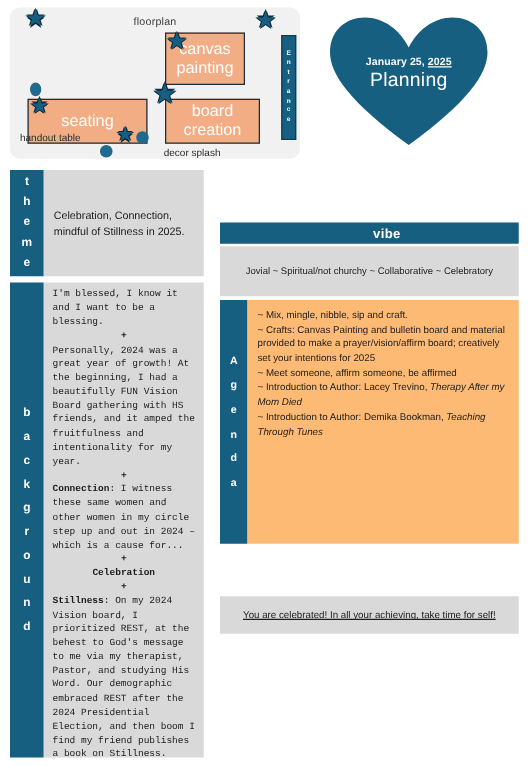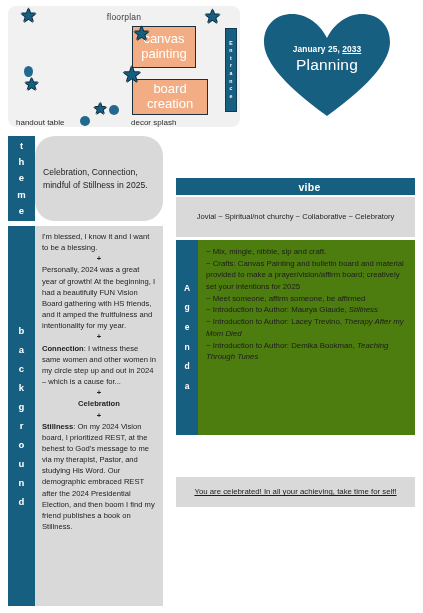--- a/index.html
+++ b/index.html
@@ -69,21 +69,21 @@
     letter-spacing: .2px;
     line-height: 1.45;
   }
 
   .fp-label {
     position: absolute;
     font-size: 8px;
     color: #2b2b2b;
     white-space: nowrap;
   }
-  .lbl-handout { left: 8px;  top: 112px; }
+  .lbl-handout { left: 8px;  top: 100px; }
   .lbl-decor   { left: 123px; top: 112px; }
 
   .star {
     position: absolute;
     color: #175f81;
     line-height: 1;
     text-shadow:
       -1px 0 #0d2c3c, 1px 0 #0d2c3c, 0 -1px #0d2c3c, 0 1px #0d2c3c;
   }
   .dot {
@@ -140,39 +140,39 @@
   .theme-tab { width: 27px; }
   .theme-body {
     flex: 1;
     background: #d9d9d9;
     display: flex;
     align-items: center;
     padding: 0 8px;
     font-size: 8.6px;
     line-height: 1.5;
     color: #1d1d1d;
-    border-radius: 20px;
   }
 
   
   .bg-block {
     position: absolute;
     left: 8px; top: 226px;
     width: 155px; height: 380px;
     display: flex;
   }
   .bg-tab { width: 27px; line-height: 2.0; }
   .bg-body {
     flex: 1;
     background: #d9d9d9;
     padding: 5px 7px 5px 7px;
     font-size: 7.6px;
     line-height: 1.47;
     color: #1d1d1d;
     overflow: hidden;
+    font-family: Liberation Mono, monospace;
   }
   .bg-body p { margin: 0; }
   .bg-sep {
     text-align: center;
     font-weight: bold;
     margin: 1px 0;
   }
   .bg-center { text-align: center; font-weight: bold; }
   .bg-body b { font-weight: bold; }
 
@@ -210,21 +210,21 @@
   
   .agenda-block {
     position: absolute;
     left: 176px; top: 240px;
     width: 239px; height: 195px;
     display: flex;
   }
   .agenda-tab { width: 22px; font-size: 8.5px; line-height: 2.3; }
   .agenda-body {
     flex: 1;
-    background: #4d7c0f;
+    background: #fdba74;
     padding: 6px 8px;
     font-size: 7.8px;
     line-height: 1.5;
     color: #1d1d1d;
   }
   .agenda-body p { margin: 0; }
   .agenda-body i { font-style: italic; }
 
   .takeaway-head { left: 176px; top: 482px; width: 192px; height: 17px; }
   .takeaway-body {
@@ -241,20 +241,21 @@
 </style>
 </head>
 <body>
 
 <div id="page">
 
   <div class="floorplan">
     <div class="floorplan-title">floorplan</div>
 
     <div class="room room-canvas">canvas painting</div>
+    <div class="room room-seating">seating</div>
     <div class="room room-board">board creation</div>
 
     <div class="entrance">
       <span>E</span>
       <span>n</span>
       <span>t</span>
       <span>r</span>
       <span>a</span>
       <span>n</span>
       <span>c</span>
@@ -275,21 +276,21 @@
     <div class="fp-label lbl-handout">handout table</div>
     <div class="fp-label lbl-decor">decor splash</div>
   </div>
 
   <div class="heart-wrap">
     <svg width="130" height="108" viewBox="0 0 130 108" style="position:absolute; left:0; top:0;">
       <path d="M65 104 C 18 70, 2 47, 2 30 C 2 12, 15 2, 30 2 C 45 2, 58 12, 65 26 C 72 12, 85 2, 100 2 C 115 2, 128 12, 128 30 C 128 47, 112 70, 65 104 Z" fill="#175f81"></path>
     </svg>
     <div class="heart-text">
       <div class="heart-date">
-        <span>January 25, </span><u>2033</u>
+        <span>January 25, </span><u>2025</u>
       </div>
       <div class="heart-title">Planning</div>
     </div>
   </div>
 
   <div class="theme-block">
     <div class="vtab theme-tab">
       <span>t</span>
       <span>h</span>
       <span>e</span>
@@ -334,21 +335,20 @@
       <span>g</span>
       <span>e</span>
       <span>n</span>
       <span>d</span>
       <span>a</span>
     </div>
     <div class="agenda-body" id="agenda-list">
         <p><span>~ Mix, mingle, nibble, sip and craft.</span></p>
         <p><span>~ Crafts: Canvas Painting and bulletin board and material provided to make a prayer/vision/affirm board; creatively set your intentions for 2025</span></p>
         <p><span>~ Meet someone, affirm someone, be affirmed</span></p>
-        <p><span>~ Introduction to Author: Maurya Glaude, </span><i>Stillness</i></p>
         <p><span>~ Introduction to Author: Lacey Trevino, </span><i>Therapy After my Mom Died</i></p>
         <p><span>~ Introduction to Author: Demika Bookman, </span><i>Teaching Through Tunes</i></p>
       </div>
   </div>
 
   <div class="panel-head takeaway-head">takeaway</div>
   <div class="panel-body takeaway-body">You are celebrated! In all your achieving, take time for self!</div>
 
 </div>
 

